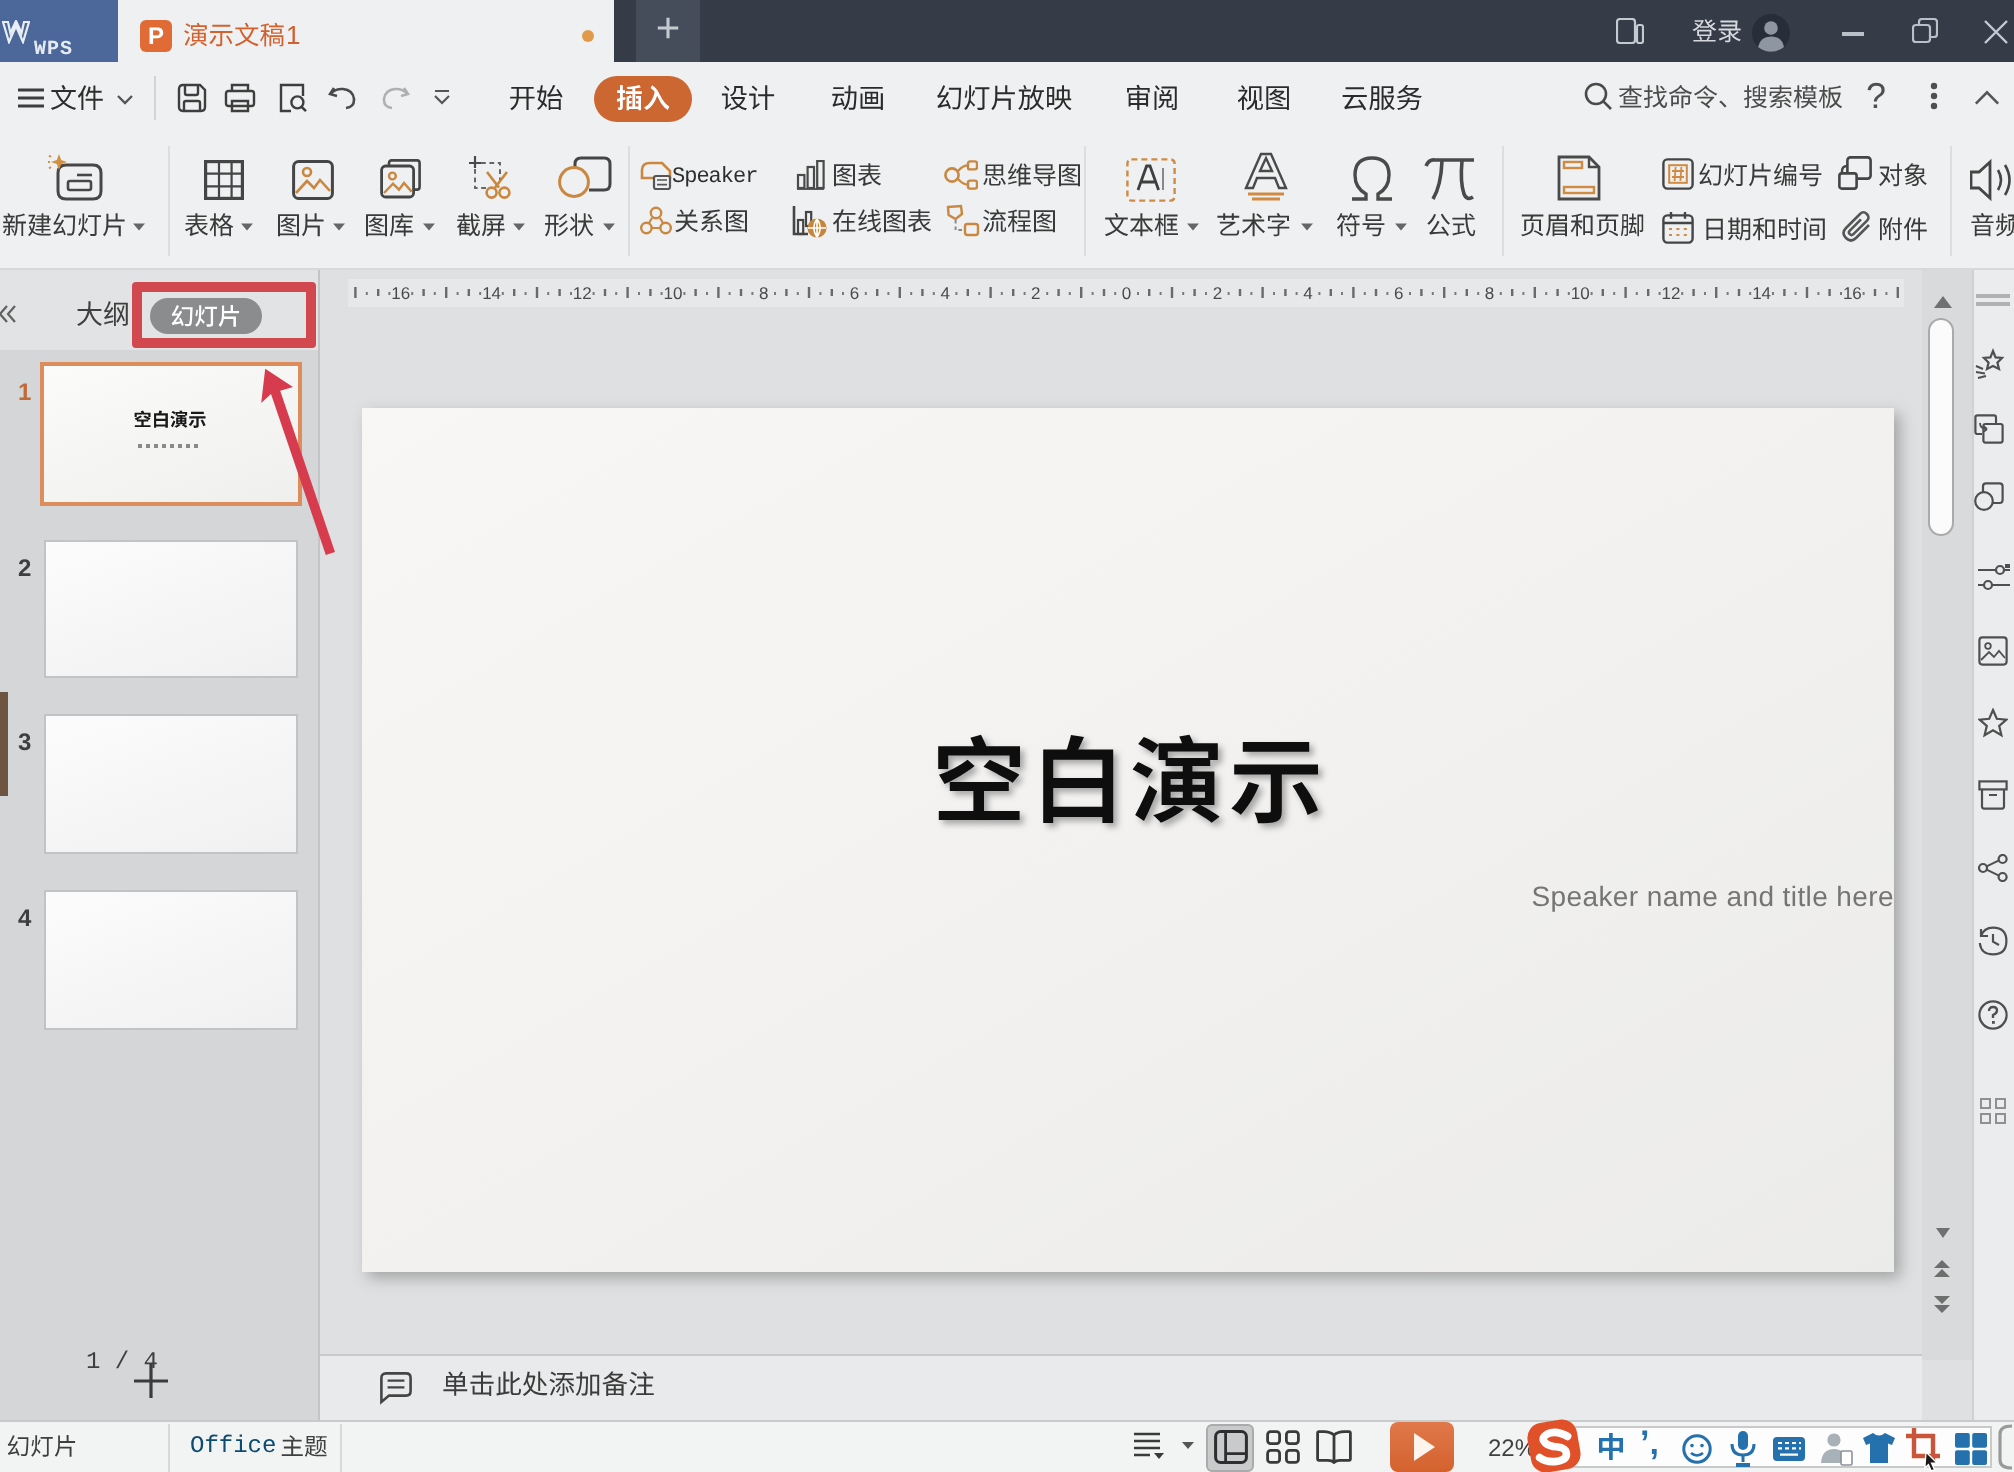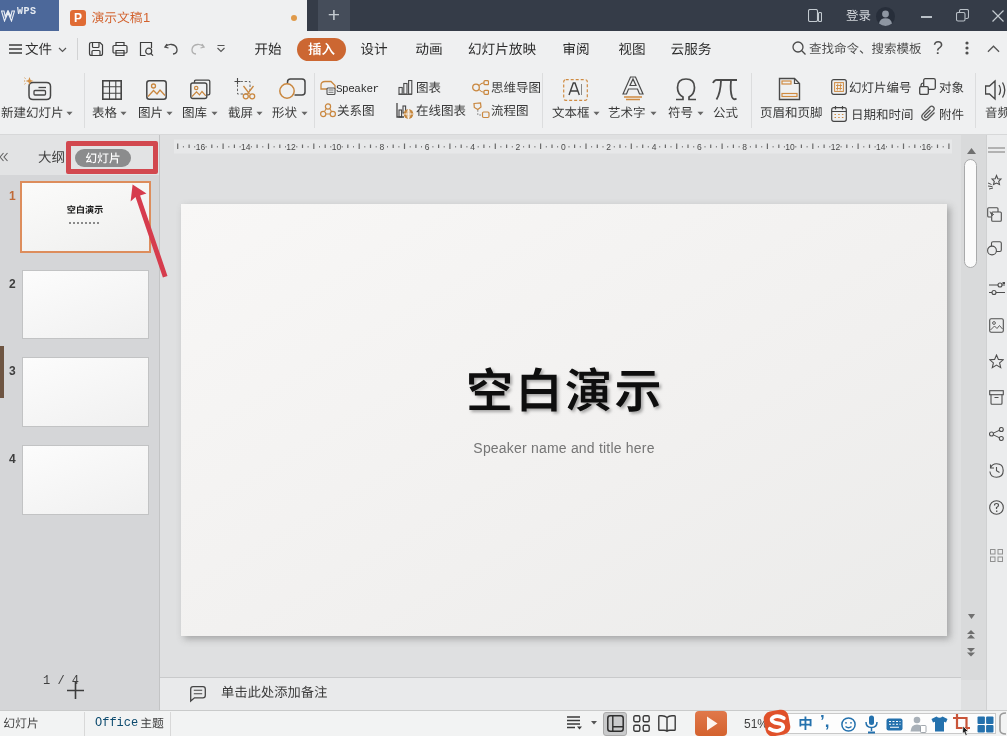--- a/index.html
+++ b/index.html
@@ -2,21 +2,21 @@
 <html><head><meta charset="utf-8"><style>
 *{margin:0;padding:0;box-sizing:border-box}
 html,body{width:1007px;height:736px;overflow:hidden}
 body{font-family:'Liberation Sans',sans-serif;position:relative;background:#dfe0e1}
 </style></head><body>
 <div style="position:absolute;left:0;top:0;width:1007px;height:31px;background:#353c48"></div>
 <div style="position:absolute;left:0;top:0;width:59px;height:31px;background:#4c689a"></div>
 <svg style="position:absolute;left:1px;top:10px" width="14" height="12" viewBox="0 0 14 12">
 <path d="M0.5 1 L3.5 11 L7 3 L10.5 11 L13.5 1 L11 1 L9.8 6.5 L7 0.5 L4.2 6.5 L3 1 Z" fill="none" stroke="#e9eef5" stroke-width="1.1"></path>
   </svg>
-<div style="position:absolute;left:17px;top:6px;width:40px;height:14px;font:bold 10px 'Liberation Mono',monospace;color:#e6ebf2;letter-spacing:0.5px">WPS</div>
+<div style="position:absolute;left:17px;top:20px;width:40px;height:14px;font:bold 10px 'Liberation Mono',monospace;color:#e6ebf2;letter-spacing:0.5px">WPS</div>
 <div style="position:absolute;left:59px;top:0;width:248px;height:31px;background:#eff0f1"></div>
 <div style="position:absolute;left:70px;top:10px;width:16px;height:16px;background:#e06b34;border-radius:3px"></div>
 <div style="position:absolute;left:70px;top:10px;width:16px;height:16px;font:bold 12px 'Liberation Sans',sans-serif;color:#fff;text-align:center;line-height:16px">P</div>
 <div style="position:absolute;left:91px;top:11px;width:80px;height:15px"><svg style="display:inline-block;vertical-align:top;" width="52" height="14" viewBox="0 -11.4 52 14.3">
       <path transform="translate(0,0)" d="M4.0 -9.7H12.1V-7.6H11.1V-8.9H4.9V-7.6H4.0ZM7.5 -7.2H8.4V-1.9H7.5ZM8.7 -0.8 9.5 -1.3Q9.9 -1.1 10.5 -0.8Q11.0 -0.5 11.5 -0.2Q12.0 0.1 12.3 0.4L11.5 1.0Q11.2 0.7 10.8 0.4Q10.3 0.1 9.7 -0.2Q9.2 -0.6 8.7 -0.8ZM6.3 -1.2 7.2 -0.9Q6.8 -0.5 6.3 -0.2Q5.8 0.2 5.2 0.5Q4.6 0.7 4.1 1.0Q4.0 0.9 3.9 0.7Q3.8 0.6 3.6 0.5Q3.5 0.3 3.4 0.2Q4.2 -0.0 5.0 -0.4Q5.8 -0.8 6.3 -1.2ZM5.3 -3.3V-2.2H10.7V-3.3ZM5.3 -5.1V-4.0H10.7V-5.1ZM4.5 -5.9H11.6V-1.4H4.5ZM4.9 -7.7H11.0V-6.9H4.9ZM7.0 -10.8 7.9 -11.0Q8.1 -10.6 8.3 -10.2Q8.5 -9.8 8.6 -9.5L7.6 -9.3Q7.5 -9.6 7.3 -10.0Q7.2 -10.4 7.0 -10.8ZM1.2 -10.0 1.8 -10.7Q2.1 -10.6 2.5 -10.4Q2.9 -10.2 3.3 -10.0Q3.6 -9.8 3.8 -9.6L3.3 -8.8Q3.0 -9.0 2.7 -9.2Q2.3 -9.4 2.0 -9.6Q1.6 -9.9 1.2 -10.0ZM0.5 -6.5 1.0 -7.2Q1.3 -7.1 1.7 -6.9Q2.1 -6.7 2.4 -6.5Q2.8 -6.3 3.0 -6.2L2.5 -5.4Q2.2 -5.5 1.9 -5.7Q1.6 -5.9 1.2 -6.1Q0.8 -6.4 0.5 -6.5ZM0.8 0.1Q1.1 -0.4 1.5 -1.1Q1.8 -1.8 2.2 -2.5Q2.5 -3.3 2.8 -4.0L3.6 -3.4Q3.3 -2.8 3.0 -2.0Q2.7 -1.3 2.4 -0.6Q2.0 0.1 1.7 0.7Z M19.0 -6.3H20.0V-0.2Q20.0 0.2 19.9 0.5Q19.8 0.7 19.4 0.9Q19.1 1.0 18.5 1.0Q17.9 1.0 17.0 1.0Q17.0 0.8 16.9 0.5Q16.8 0.2 16.7 0.0Q17.1 0.0 17.5 0.0Q18.0 0.0 18.3 0.0Q18.6 0.0 18.7 0.0Q18.9 0.0 18.9 -0.0Q19.0 -0.1 19.0 -0.2ZM16.0 -4.6 17.0 -4.3Q16.7 -3.5 16.3 -2.7Q15.9 -2.0 15.4 -1.3Q14.9 -0.6 14.3 -0.1Q14.3 -0.2 14.1 -0.3Q13.9 -0.5 13.7 -0.6Q13.6 -0.7 13.4 -0.7Q14.2 -1.4 14.9 -2.4Q15.6 -3.5 16.0 -4.6ZM21.9 -4.2 22.8 -4.5Q23.3 -3.9 23.7 -3.2Q24.2 -2.5 24.6 -1.8Q24.9 -1.1 25.1 -0.6L24.2 -0.1Q24.0 -0.7 23.6 -1.4Q23.3 -2.1 22.8 -2.8Q22.4 -3.5 21.9 -4.2ZM14.9 -10.0H24.1V-9.0H14.9ZM13.8 -6.8H25.2V-5.8H13.8Z M35.4 -8.2 36.4 -7.9Q35.6 -5.5 34.3 -3.8Q33.0 -2.1 31.2 -0.9Q29.4 0.2 27.1 1.0Q27.0 0.9 26.9 0.7Q26.8 0.5 26.7 0.4Q26.6 0.2 26.5 0.1Q28.8 -0.6 30.5 -1.7Q32.3 -2.8 33.5 -4.4Q34.7 -6.0 35.4 -8.2ZM29.5 -8.1Q30.3 -6.1 31.5 -4.5Q32.8 -2.8 34.5 -1.7Q36.3 -0.5 38.6 0.0Q38.5 0.2 38.3 0.3Q38.2 0.5 38.1 0.6Q38.0 0.8 37.9 1.0Q35.6 0.3 33.8 -0.9Q32.0 -2.1 30.7 -3.9Q29.4 -5.7 28.6 -7.8ZM26.7 -8.6H38.4V-7.7H26.7ZM31.5 -10.7 32.5 -11.0Q32.8 -10.5 33.1 -10.0Q33.4 -9.4 33.5 -9.0L32.5 -8.7Q32.3 -9.1 32.1 -9.6Q31.8 -10.2 31.5 -10.7Z M41.5 -9.9H42.4V1.1H41.5ZM39.7 -7.2H44.2V-6.3H39.7ZM41.5 -6.8 42.2 -6.6Q42.0 -5.9 41.7 -5.2Q41.5 -4.4 41.2 -3.7Q40.9 -3.0 40.5 -2.4Q40.2 -1.7 39.9 -1.3Q39.8 -1.5 39.6 -1.8Q39.5 -2.0 39.3 -2.2Q39.7 -2.6 40.0 -3.1Q40.3 -3.7 40.6 -4.3Q40.9 -4.9 41.1 -5.6Q41.4 -6.3 41.5 -6.8ZM43.3 -10.8 44.0 -10.0Q43.4 -9.7 42.7 -9.6Q42.1 -9.4 41.3 -9.3Q40.6 -9.1 39.9 -9.0Q39.9 -9.2 39.8 -9.4Q39.7 -9.6 39.7 -9.8Q40.3 -9.9 41.0 -10.1Q41.7 -10.2 42.3 -10.4Q42.9 -10.6 43.3 -10.8ZM42.4 -6.0Q42.5 -5.9 42.7 -5.7Q42.9 -5.4 43.2 -5.1Q43.5 -4.8 43.7 -4.6Q43.9 -4.4 44.0 -4.2L43.4 -3.4Q43.3 -3.6 43.1 -3.9Q42.9 -4.2 42.7 -4.6Q42.5 -4.9 42.3 -5.2Q42.1 -5.4 41.9 -5.6ZM43.9 -9.6H51.4V-8.7H43.9ZM45.8 -7.3V-6.1H49.5V-7.3ZM44.9 -8.0H50.4V-5.4H44.9ZM44.1 -4.6H50.7V-3.8H45.0V1.0H44.1ZM50.3 -4.6H51.2V0.1Q51.2 0.4 51.1 0.6Q51.1 0.8 50.8 0.9Q50.6 1.0 50.3 1.0Q49.9 1.0 49.4 1.0Q49.4 0.9 49.3 0.7Q49.2 0.4 49.1 0.3Q49.5 0.3 49.8 0.3Q50.0 0.3 50.1 0.3Q50.3 0.3 50.3 0.1ZM46.7 -10.7 47.6 -11.0Q47.8 -10.6 48.0 -10.1Q48.2 -9.7 48.3 -9.3L47.3 -9.0Q47.3 -9.4 47.1 -9.9Q46.9 -10.3 46.7 -10.7ZM46.6 -2.4V-1.1H48.7V-2.4ZM45.9 -3.1H49.4V-0.4H45.9Z" fill="#d2612d"></path>
     </svg><span style="font:13px Liberation Sans;color:#d2612d;vertical-align:top;line-height:14px">1</span></div>
 <div style="position:absolute;left:291px;top:15px;width:6px;height:6px;background:#e09a4a;border-radius:50%"></div>
 <div style="position:absolute;left:318px;top:0px;width:32px;height:31px;background:#454d5a"></div>
 <div style="position:absolute;left:318px;top:0px;width:32px;height:31px;font:300 21px 'Liberation Sans',sans-serif;color:#c3cad0;text-align:center;line-height:30px">+</div>
 <svg style="position:absolute;left:808px;top:9px" width="14" height="13" viewBox="0 0 14 13">
@@ -489,21 +489,21 @@
     <text x="766.2" y="10.5" font-size="8.5" font-family="Liberation Sans" fill="#4a4a4a" text-anchor="middle">16</text>
     <rect x="771.3" y="7" width="1" height="1.5" fill="#7a7a7a"></rect>
     <rect x="776.9" y="5.5" width="1.2" height="3.5" fill="#6a6a6a"></rect>
     <rect x="782.7" y="7" width="1" height="1.5" fill="#7a7a7a"></rect>
     <rect x="788.3" y="4.5" width="1.2" height="5.5" fill="#6a6a6a"></rect>
   </svg>
 <div style="position:absolute;left:181px;top:204px;width:766px;height:432px;background:linear-gradient(150deg,#f8f7f6 0%,#f1f0ef 60%,#ebebea 100%);box-shadow:3px 3px 7px rgba(90,90,90,0.45)"></div>
 <div style="position:absolute;left:466px;top:366px;width:198px;height:60px;filter:drop-shadow(2px 2px 1.5px rgba(100,100,100,0.55))"><svg style="display:inline-block;vertical-align:top;" width="198" height="52" viewBox="0 -41.4 198 51.7">
       <path transform="translate(0,0)" d="M20.7 -13.5H26.0V0.0H20.7ZM3.1 -34.4H44.0V-24.1H38.8V-29.8H8.1V-23.1H3.1ZM8.9 -16.6H38.4V-12.1H8.9ZM3.4 -2.1H43.8V2.5H3.4ZM25.7 -24.2 28.9 -27.7Q30.6 -26.9 32.6 -25.9Q34.6 -25.0 36.7 -23.9Q38.7 -22.9 40.5 -21.9Q42.4 -21.0 43.7 -20.2L40.3 -16.2Q39.1 -17.0 37.3 -18.0Q35.6 -19.0 33.5 -20.1Q31.5 -21.3 29.5 -22.3Q27.5 -23.4 25.7 -24.2ZM17.8 -27.7 21.3 -24.6Q19.3 -22.9 16.8 -21.3Q14.3 -19.6 11.6 -18.2Q9.0 -16.7 6.3 -15.6L3.5 -20.2Q7.4 -21.4 11.1 -23.4Q14.8 -25.4 17.8 -27.7ZM19.2 -38.7 24.5 -40.2Q25.3 -38.6 26.2 -36.7Q27.1 -34.8 27.5 -33.5L21.9 -31.7Q21.5 -33.1 20.7 -35.1Q19.9 -37.1 19.2 -38.7Z M58.2 -4.2H87.6V0.9H58.2ZM58.1 -18.6H87.6V-13.6H58.1ZM55.6 -32.8H90.6V3.9H85.2V-27.7H60.6V4.0H55.6ZM69.5 -40.0 76.0 -39.1Q74.9 -36.5 73.7 -34.0Q72.5 -31.5 71.5 -29.8L66.6 -30.8Q67.1 -32.1 67.7 -33.7Q68.2 -35.3 68.7 -37.0Q69.2 -38.6 69.5 -40.0Z M113.3 -35.9H142.9V-27.5H138.1V-31.8H117.9V-27.5H113.3ZM125.4 -26.0H130.2V-7.3H125.4ZM129.8 -2.7 133.6 -5.3Q135.3 -4.5 137.2 -3.4Q139.1 -2.3 140.9 -1.2Q142.7 -0.1 143.8 0.8L139.8 3.8Q138.8 2.9 137.0 1.7Q135.3 0.6 133.4 -0.6Q131.5 -1.8 129.8 -2.7ZM121.2 -4.8 126.0 -2.9Q124.5 -1.6 122.5 -0.4Q120.6 0.9 118.4 1.9Q116.3 3.0 114.4 3.8Q114.0 3.3 113.3 2.6Q112.6 1.9 111.9 1.2Q111.1 0.5 110.6 0.1Q113.5 -0.7 116.4 -2.0Q119.4 -3.3 121.2 -4.8ZM119.3 -11.7V-8.7H136.5V-11.7ZM119.3 -18.1V-15.2H136.5V-18.1ZM114.8 -21.8H141.2V-5.0H114.8ZM116.8 -28.5H139.1V-24.5H116.8ZM123.6 -39.3 128.7 -40.2Q129.4 -39.0 130.0 -37.6Q130.6 -36.1 130.9 -35.1L125.6 -34.0Q125.3 -35.1 124.8 -36.6Q124.2 -38.1 123.6 -39.3ZM103.1 -35.5 105.9 -39.1Q107.1 -38.6 108.5 -37.9Q109.9 -37.1 111.2 -36.4Q112.5 -35.6 113.4 -35.0L110.4 -31.0Q109.6 -31.6 108.4 -32.4Q107.1 -33.2 105.7 -34.0Q104.3 -34.8 103.1 -35.5ZM100.3 -22.8 103.0 -26.5Q104.2 -26.0 105.6 -25.3Q107.0 -24.6 108.3 -23.9Q109.6 -23.2 110.5 -22.6L107.7 -18.5Q106.9 -19.1 105.6 -19.9Q104.3 -20.6 102.9 -21.4Q101.5 -22.2 100.3 -22.8ZM101.6 -0.1Q102.6 -1.9 103.8 -4.3Q105.0 -6.8 106.3 -9.5Q107.6 -12.3 108.6 -14.9L112.6 -11.9Q111.6 -9.5 110.5 -6.9Q109.4 -4.3 108.3 -1.8Q107.1 0.7 106.0 3.0Z M169.4 -22.5H174.9V-2.0Q174.9 0.2 174.3 1.4Q173.7 2.6 172.2 3.2Q170.7 3.8 168.4 3.9Q166.1 4.1 163.0 4.1Q162.8 2.9 162.3 1.4Q161.8 -0.2 161.2 -1.3Q162.7 -1.2 164.1 -1.2Q165.5 -1.1 166.7 -1.2Q167.8 -1.2 168.2 -1.2Q168.9 -1.2 169.1 -1.4Q169.4 -1.6 169.4 -2.1ZM158.3 -16.5 163.6 -15.1Q162.5 -12.3 161.0 -9.6Q159.5 -6.8 157.8 -4.4Q156.1 -2.0 154.4 -0.2Q153.9 -0.7 153.0 -1.3Q152.1 -1.8 151.2 -2.4Q150.4 -3.0 149.7 -3.3Q152.3 -5.6 154.6 -9.2Q156.9 -12.8 158.3 -16.5ZM180.2 -14.7 184.9 -16.6Q186.5 -14.4 188.1 -11.9Q189.7 -9.4 191.0 -6.9Q192.3 -4.4 193.0 -2.4L187.8 -0.1Q187.2 -2.1 186.0 -4.6Q184.8 -7.1 183.3 -9.7Q181.8 -12.4 180.2 -14.7ZM155.4 -36.6H188.6V-31.7H155.4ZM151.1 -25.3H193.0V-20.3H151.1Z" fill="#0e0e0e"></path>
     </svg></div>
-<div style="position:absolute;left:181px;top:440px;width:766px;height:18px;font:14px 'Liberation Sans',sans-serif;color:#757575;text-align:center;letter-spacing:0.2px">Speaker name and title here</div>
+<div style="position:absolute;left:181px;top:440px;width:766px;height:18px;font:14px 'Liberation Sans',sans-serif;color:#757575;text-align:right;letter-spacing:0.2px">Speaker name and title here</div>
 <div style="position:absolute;left:160px;top:677px;width:801px;height:33px;background:#e9eaeb;border-top:1px solid #c9cacb"></div>
 <svg style="position:absolute;left:189px;top:685px" width="18" height="18" viewBox="0 0 18 18">
 <path d="M1.7 4 Q1.7 1.7 4 1.7 L14 1.7 Q16.3 1.7 16.3 4 L16.3 10.5 Q16.3 12.8 14 12.8 L5.5 12.8 L1.7 16 Z" fill="none" stroke="#454545" stroke-width="1.3"></path>
 <path d="M4.8 5.3 H13.2 M4.8 8.7 H13.2" stroke="#454545" stroke-width="1.1"></path>
   </svg>
 <div style="position:absolute;left:221px;top:685px;width:145px;height:17px"><svg style="display:inline-block;vertical-align:top;" width="106" height="15" viewBox="0 -11.7 106 14.6">
       <path transform="translate(0,0)" d="M6.1 -8.4H7.1V1.0H6.1ZM2.9 -5.8V-4.4H10.4V-5.8ZM2.9 -8.0V-6.6H10.4V-8.0ZM2.0 -8.9H11.5V-3.5H2.0ZM0.7 -2.3H12.6V-1.3H0.7ZM3.1 -10.7 4.0 -11.1Q4.4 -10.7 4.8 -10.1Q5.2 -9.6 5.4 -9.1L4.5 -8.7Q4.3 -9.1 3.9 -9.7Q3.5 -10.3 3.1 -10.7ZM9.4 -11.1 10.5 -10.8Q10.1 -10.1 9.7 -9.5Q9.2 -8.8 8.8 -8.4L8.0 -8.7Q8.2 -9.0 8.5 -9.4Q8.8 -9.9 9.0 -10.3Q9.3 -10.7 9.4 -11.1Z M15.2 -9.1H24.8V-8.1H15.2ZM14.2 -6.0H25.8V-5.0H14.2ZM19.5 -11.2H20.5V-0.0H19.5ZM23.6 -4.0H24.6V1.1H23.6ZM15.3 -4.0H16.3V-0.7H24.3V0.3H15.3Z M31.1 -7.1H33.7V-6.1H31.1ZM30.7 -11.2H31.8V-0.5L30.7 -0.4ZM28.3 -8.5H29.2V-0.1L28.3 -0.0ZM27.2 -0.2Q28.0 -0.3 29.1 -0.5Q30.1 -0.7 31.3 -0.9Q32.5 -1.1 33.7 -1.3L33.7 -0.3Q32.6 -0.1 31.5 0.1Q30.3 0.3 29.3 0.5Q28.2 0.7 27.4 0.9ZM38.2 -8.3 39.1 -7.5Q38.5 -7.0 37.8 -6.6Q37.1 -6.2 36.4 -5.8Q35.7 -5.5 35.0 -5.1Q35.0 -5.3 34.8 -5.5Q34.7 -5.7 34.6 -5.9Q35.3 -6.2 35.9 -6.6Q36.6 -7.0 37.2 -7.5Q37.8 -7.9 38.2 -8.3ZM34.3 -11.2H35.4V-1.2Q35.4 -0.6 35.5 -0.5Q35.6 -0.3 36.0 -0.3Q36.1 -0.3 36.4 -0.3Q36.6 -0.3 36.9 -0.3Q37.2 -0.3 37.5 -0.3Q37.7 -0.3 37.9 -0.3Q38.1 -0.3 38.3 -0.5Q38.4 -0.7 38.5 -1.2Q38.5 -1.8 38.6 -2.7Q38.8 -2.6 39.0 -2.4Q39.3 -2.3 39.5 -2.3Q39.5 -1.2 39.3 -0.6Q39.2 0.1 38.8 0.4Q38.5 0.6 37.9 0.6Q37.8 0.6 37.5 0.6Q37.3 0.6 36.9 0.6Q36.6 0.6 36.3 0.6Q36.0 0.6 35.9 0.6Q35.3 0.6 34.9 0.5Q34.6 0.3 34.5 -0.1Q34.3 -0.5 34.3 -1.2Z M43.0 -9.1H45.9V-8.1H43.0ZM45.6 -9.1H45.8L46.0 -9.1L46.7 -8.9Q46.4 -6.2 45.6 -4.2Q44.9 -2.3 43.8 -1.0Q42.6 0.3 41.2 1.1Q41.1 1.0 40.9 0.8Q40.8 0.7 40.6 0.5Q40.5 0.4 40.4 0.3Q41.8 -0.4 42.9 -1.6Q44.0 -2.8 44.7 -4.5Q45.4 -6.3 45.6 -8.8ZM42.8 -7.4Q43.2 -5.6 43.8 -4.3Q44.4 -3.1 45.1 -2.3Q45.8 -1.5 46.7 -1.1Q47.6 -0.7 48.5 -0.5Q49.5 -0.4 50.4 -0.4Q50.6 -0.4 50.9 -0.4Q51.2 -0.4 51.5 -0.4Q51.9 -0.4 52.2 -0.4Q52.5 -0.4 52.7 -0.4Q52.7 -0.3 52.6 -0.1Q52.5 0.1 52.4 0.3Q52.4 0.5 52.3 0.7H51.9H50.4Q49.3 0.7 48.2 0.5Q47.2 0.3 46.2 -0.2Q45.3 -0.6 44.5 -1.5Q43.7 -2.4 43.1 -3.7Q42.4 -5.1 42.0 -7.1ZM42.8 -11.1 43.9 -10.9Q43.6 -9.5 43.3 -8.2Q42.9 -7.0 42.4 -5.9Q42.0 -4.8 41.4 -4.1Q41.3 -4.2 41.0 -4.3Q40.8 -4.5 40.6 -4.6Q41.1 -5.3 41.6 -6.3Q42.0 -7.4 42.3 -8.6Q42.7 -9.8 42.8 -11.1ZM48.7 -7.4 49.5 -7.9Q50.0 -7.3 50.5 -6.7Q51.1 -6.1 51.6 -5.4Q52.1 -4.8 52.4 -4.3L51.5 -3.8Q51.2 -4.3 50.7 -4.9Q50.3 -5.5 49.7 -6.2Q49.2 -6.9 48.7 -7.4ZM48.1 -11.1H49.1V-1.4H48.1Z M58.6 -3.8 59.4 -3.5Q59.2 -3.0 59.0 -2.4Q58.7 -1.9 58.4 -1.4Q58.1 -0.8 57.7 -0.5L56.9 -1.0Q57.3 -1.3 57.7 -1.8Q58.0 -2.3 58.2 -2.8Q58.5 -3.3 58.6 -3.8ZM61.7 -3.4 62.5 -3.6Q62.7 -3.2 62.9 -2.7Q63.1 -2.2 63.2 -1.7Q63.4 -1.2 63.4 -0.8L62.6 -0.5Q62.6 -0.9 62.4 -1.4Q62.3 -1.9 62.1 -2.4Q61.9 -2.9 61.7 -3.4ZM63.4 -3.7 64.2 -4.1Q64.6 -3.6 64.9 -3.0Q65.3 -2.4 65.6 -1.9Q65.9 -1.3 66.1 -0.8L65.3 -0.4Q65.1 -0.9 64.8 -1.5Q64.5 -2.0 64.1 -2.6Q63.8 -3.2 63.4 -3.7ZM62.9 -7.3Q63.2 -6.7 63.7 -6.1Q64.2 -5.6 64.9 -5.1Q65.5 -4.6 66.1 -4.4Q66.0 -4.3 65.9 -4.1Q65.8 -4.0 65.7 -3.9Q65.5 -3.7 65.5 -3.6Q64.8 -3.9 64.1 -4.5Q63.5 -5.0 62.9 -5.7Q62.4 -6.3 62.0 -7.0ZM56.9 -7.7H65.9V-6.8H56.9ZM57.5 -10.4H65.4V-9.5H57.5ZM60.3 -5.3H61.2V-0.0Q61.2 0.4 61.1 0.6Q61.0 0.8 60.8 0.9Q60.5 1.0 60.0 1.0Q59.6 1.1 58.9 1.1Q58.9 0.9 58.8 0.6Q58.7 0.4 58.6 0.2Q59.1 0.2 59.5 0.2Q59.9 0.2 60.1 0.2Q60.2 0.2 60.2 0.1Q60.3 0.1 60.3 -0.0ZM54.3 -10.3 54.9 -11.1Q55.3 -10.9 55.7 -10.6Q56.1 -10.4 56.5 -10.2Q56.8 -9.9 57.1 -9.7L56.5 -8.9Q56.3 -9.1 55.9 -9.4Q55.5 -9.6 55.1 -9.9Q54.7 -10.1 54.3 -10.3ZM53.7 -6.7 54.3 -7.5Q54.7 -7.3 55.1 -7.1Q55.5 -6.9 55.9 -6.6Q56.3 -6.4 56.5 -6.2L55.9 -5.4Q55.7 -5.6 55.3 -5.8Q54.9 -6.1 54.5 -6.3Q54.1 -6.6 53.7 -6.7ZM54.0 0.3Q54.3 -0.2 54.6 -0.8Q54.9 -1.5 55.2 -2.3Q55.6 -3.0 55.8 -3.7L56.6 -3.2Q56.4 -2.5 56.1 -1.8Q55.8 -1.1 55.5 -0.4Q55.2 0.3 54.9 0.9ZM60.6 -10.1 61.6 -9.9Q61.4 -8.6 60.8 -7.3Q60.2 -6.1 59.4 -5.1Q58.5 -4.0 57.2 -3.4Q57.1 -3.5 57.0 -3.6Q56.9 -3.8 56.8 -3.9Q56.7 -4.0 56.6 -4.1Q57.8 -4.7 58.6 -5.7Q59.4 -6.6 59.9 -7.7Q60.4 -8.9 60.6 -10.1Z M74.6 -1.1H78.2V-0.1H74.6ZM67.2 -8.7H72.3V-7.7H67.2ZM74.1 -9.5H78.6V0.8H77.6V-8.6H75.1V0.9H74.1ZM72.1 -8.7H73.0Q73.0 -8.7 73.0 -8.6Q73.0 -8.5 73.0 -8.3Q73.0 -8.2 73.0 -8.1Q73.0 -5.9 72.9 -4.4Q72.9 -2.9 72.8 -1.9Q72.8 -1.0 72.7 -0.4Q72.6 0.1 72.4 0.3Q72.2 0.6 72.0 0.7Q71.8 0.8 71.5 0.8Q71.2 0.8 70.8 0.8Q70.4 0.8 69.9 0.8Q69.9 0.6 69.9 0.3Q69.8 0.0 69.6 -0.2Q70.1 -0.2 70.5 -0.1Q70.9 -0.1 71.1 -0.1Q71.2 -0.1 71.3 -0.2Q71.4 -0.2 71.5 -0.3Q71.6 -0.5 71.7 -1.0Q71.8 -1.5 71.9 -2.4Q71.9 -3.3 72.0 -4.8Q72.0 -6.3 72.1 -8.4ZM69.1 -11.0H70.1Q70.1 -9.2 70.0 -7.4Q70.0 -5.6 69.7 -4.1Q69.5 -2.5 69.0 -1.2Q68.5 0.1 67.6 1.1Q67.6 1.0 67.4 0.8Q67.3 0.7 67.2 0.6Q67.0 0.5 66.9 0.4Q67.5 -0.3 68.0 -1.2Q68.4 -2.2 68.6 -3.3Q68.9 -4.4 69.0 -5.6Q69.1 -6.9 69.1 -8.2Q69.1 -9.6 69.1 -11.0Z M84.1 -10.0H89.8V-9.1H84.1ZM89.5 -10.0H89.7L89.9 -10.1L90.6 -9.7Q90.0 -8.8 89.2 -8.1Q88.3 -7.4 87.3 -6.8Q86.3 -6.2 85.2 -5.8Q84.1 -5.4 82.9 -5.1Q81.8 -4.8 80.7 -4.6Q80.6 -4.7 80.5 -4.9Q80.5 -5.1 80.4 -5.2Q80.3 -5.4 80.2 -5.5Q81.3 -5.7 82.4 -5.9Q83.5 -6.2 84.6 -6.6Q85.7 -7.0 86.6 -7.5Q87.5 -8.0 88.3 -8.6Q89.0 -9.2 89.5 -9.9ZM84.1 -9.1Q84.9 -8.2 86.2 -7.5Q87.6 -6.8 89.2 -6.3Q90.9 -5.9 92.7 -5.7Q92.6 -5.6 92.5 -5.4Q92.4 -5.2 92.3 -5.1Q92.2 -4.9 92.1 -4.8Q90.3 -5.0 88.6 -5.5Q86.9 -6.0 85.5 -6.8Q84.2 -7.6 83.2 -8.7ZM82.1 -4.8H90.8V1.0H89.7V-3.9H83.1V1.1H82.1ZM82.5 -2.5H90.2V-1.7H82.5ZM82.5 -0.2H90.2V0.6H82.5ZM85.9 -4.3H86.9V0.3H85.9ZM84.7 -11.2 85.8 -11.0Q85.1 -9.9 84.1 -8.9Q83.0 -7.9 81.5 -7.1Q81.4 -7.2 81.3 -7.3Q81.2 -7.5 81.1 -7.6Q80.9 -7.8 80.8 -7.8Q81.8 -8.3 82.5 -8.8Q83.3 -9.4 83.8 -10.0Q84.4 -10.6 84.7 -11.2Z M98.1 -4.7H105.1V-3.7H98.1ZM97.1 -0.3H105.9V0.6H97.1ZM97.5 -8.6H105.6V-7.7H97.5ZM101.0 -8.1H102.1V0.2H101.0ZM94.4 -10.3 94.9 -11.0Q95.3 -10.8 95.8 -10.6Q96.3 -10.3 96.7 -10.1Q97.2 -9.8 97.5 -9.6L96.9 -8.8Q96.6 -9.0 96.2 -9.3Q95.7 -9.6 95.3 -9.8Q94.8 -10.1 94.4 -10.3ZM93.7 -6.6 94.2 -7.4Q94.6 -7.2 95.1 -6.9Q95.5 -6.7 96.0 -6.4Q96.4 -6.2 96.7 -6.0L96.1 -5.2Q95.8 -5.4 95.4 -5.6Q95.0 -5.9 94.5 -6.2Q94.1 -6.4 93.7 -6.6ZM94.0 0.2Q94.4 -0.3 94.9 -1.0Q95.3 -1.7 95.7 -2.5Q96.2 -3.3 96.6 -4.1L97.3 -3.4Q97.0 -2.7 96.5 -1.9Q96.1 -1.2 95.7 -0.4Q95.3 0.3 94.9 0.9ZM100.4 -10.9 101.3 -11.2Q101.6 -10.7 102.0 -10.1Q102.3 -9.5 102.5 -9.1L101.5 -8.7Q101.4 -9.1 101.0 -9.8Q100.7 -10.4 100.4 -10.9Z" fill="#3c3c3c"></path>
     </svg></div>
 <div style="position:absolute;left:961px;top:135px;width:25px;height:545px;background:#d9dadb"></div>
 <svg style="position:absolute;left:967px;top:148px" width="9" height="6" viewBox="0 0 9 6">
@@ -601,21 +601,21 @@
 <rect x="0.8" y="10.2" width="6" height="6" rx="1.5" fill="none" stroke="#3a3a3a" stroke-width="1.4"></rect>
 <rect x="10.2" y="10.2" width="6" height="6" rx="1.5" fill="none" stroke="#3a3a3a" stroke-width="1.4"></rect>
   </svg>
 <svg style="position:absolute;left:658px;top:715px" width="18" height="17" viewBox="0 0 18 17">
 <path d="M9 2.5 Q7 0.8 4 0.8 L1.5 0.8 Q0.8 0.8 0.8 1.6 L0.8 14.4 Q0.8 15.2 1.5 15.2 L6 15.2 Q8 15.2 9 16.2 Q10 15.2 12 15.2 L16.5 15.2 Q17.2 15.2 17.2 14.4 L17.2 1.6 Q17.2 0.8 16.5 0.8 L14 0.8 Q11 0.8 9 2.5 Z M9 2.5 V16" fill="none" stroke="#3a3a3a" stroke-width="1.4"></path>
   </svg>
 <div style="position:absolute;left:695px;top:711px;width:32px;height:25px;background:linear-gradient(#e0784a,#d4622e);border-radius:4px"></div>
 <svg style="position:absolute;left:706px;top:716px" width="12" height="15" viewBox="0 0 12 15">
     <path d="M1 0.5 L11.5 7.5 L1 14.5 Z" fill="#fdf4ee"></path>
   </svg>
-<div style="position:absolute;left:744px;top:717px;width:30px;height:14px;font:12px 'Liberation Sans',sans-serif;color:#3f3f3f">51%</div>
+<div style="position:absolute;left:744px;top:717px;width:30px;height:14px;font:12px 'Liberation Sans',sans-serif;color:#3f3f3f">22%</div>
 <div style="position:absolute;left:784px;top:713px;width:212px;height:21px;background:#fdfdfd;border:1px solid #c9c9c9"></div>
 <svg style="position:absolute;left:762px;top:709px" width="30" height="28" viewBox="0 0 30 28">
 <rect x="2.5" y="1.5" width="25" height="25" rx="7.5" fill="#e0512a" transform="rotate(-10 15 14)"></rect>
 <path d="M21.8 9.2 Q16 5.8 11.5 8.1 Q8.2 10 10.6 12.4 Q12.5 14.1 16.3 14.4 Q20.8 14.8 21.2 17.6 Q21.6 20.7 16.8 21.6 Q11.5 22.5 7.8 19.8" fill="none" stroke="#fff" stroke-width="3.8" stroke-linecap="round"></path>
   </svg>
 <div style="position:absolute;left:798px;top:716px;width:18px;height:17px"><svg style="display:inline-block;vertical-align:top;" width="15" height="16" viewBox="0 -13.2 15 16.5">
       <path transform="translate(0,0)" d="M1.3 -10.1H13.7V-2.6H11.8V-8.4H3.1V-2.5H1.3ZM2.3 -5.1H12.9V-3.4H2.3ZM6.5 -12.7H8.4V1.3H6.5Z" fill="#2471ad"></path>
     </svg></div>
 <div style="position:absolute;left:820px;top:712px;width:16px;height:20px;font:bold 17px 'Liberation Sans',sans-serif;color:#2471ad">’,</div>
 <svg style="position:absolute;left:841px;top:717px" width="15" height="15" viewBox="0 0 15 15">

